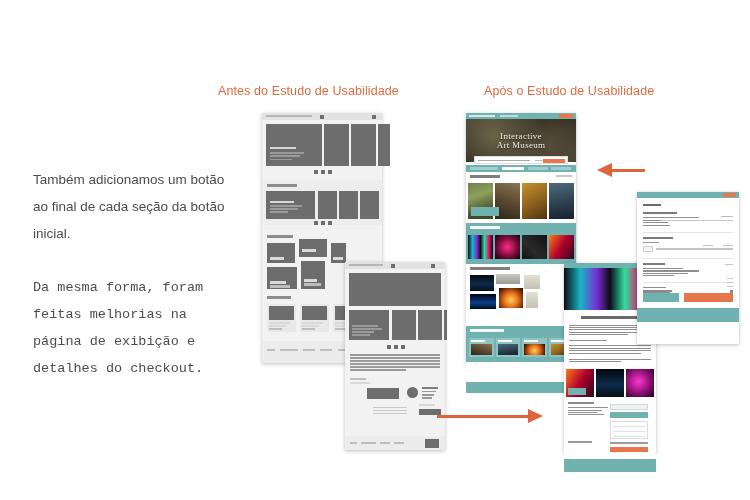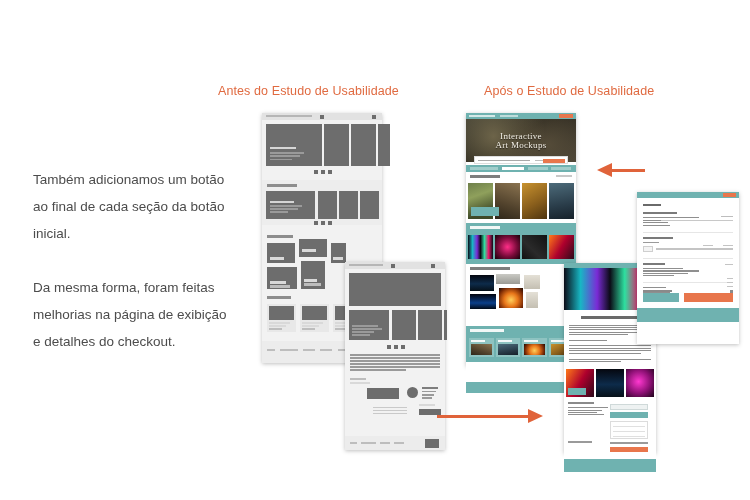--- a/index.html
+++ b/index.html
@@ -14,21 +14,21 @@
   
   .page-title {
     position: absolute; left: 32px; top: 78px;
     font-size: 27px; font-weight: 400; color: #404040;
     letter-spacing: .2px;
   }
   .body-copy {
     position: absolute; left: 33px; top: 166px; width: 200px;
     font-size: 13.5px; line-height: 27px; color: #4c4c4c;
   }
-  .body-copy p + p { margin-top: 27px; }
+  .body-copy p + p { margin-top: 27px; font-family: Liberation Mono, monospace; }
 
   
   .col-heading {
     position: absolute; font-size: 12.5px; color: #e06a40;
     white-space: nowrap; letter-spacing: .1px;
   }
   .col-heading.before { left: 218px; top: 84px; }
   .col-heading.after  { left: 484px; top: 84px; }
 
   
@@ -276,21 +276,21 @@
 
     <div class="tealbar" style="height:6px;position:relative;">
       <div style="position:absolute;left:3px;top:2px;width:26px;height:1.5px;background:rgba(255,255,255,.7);"></div>
       <div style="position:absolute;left:34px;top:2px;width:18px;height:1.5px;background:rgba(255,255,255,.55);"></div>
       <div class="orangebtn" style="position:absolute;right:3px;top:1px;width:14px;height:4px;"></div>
     </div>
 
     <div class="hero" style="height:43px;">
       <div class="hero-title">
         <div>Interactive</div>
-        <div>Art Mockups</div>
+        <div>Art Museum</div>
       </div>
     </div>
 
     <div class="whitebar" style="height:8px;position:relative;border:1px solid #ddd;margin:0 8px;margin-top:-6px;">
       <div style="position:absolute;left:3px;top:3px;width:52px;height:1.4px;background:#a9a9a9;"></div>
       <div style="position:absolute;left:60px;top:3px;width:20px;height:1.4px;background:#bdbdbd;"></div>
       <div class="orangebtn" style="position:absolute;right:2px;top:2px;width:22px;height:4px;"></div>
     </div>
     <div class="tealbar" style="height:7px;position:relative;margin-top:1px;">
       <div style="position:absolute;left:4px;top:2px;width:28px;height:3px;background:rgba(255,255,255,.35);"></div>

